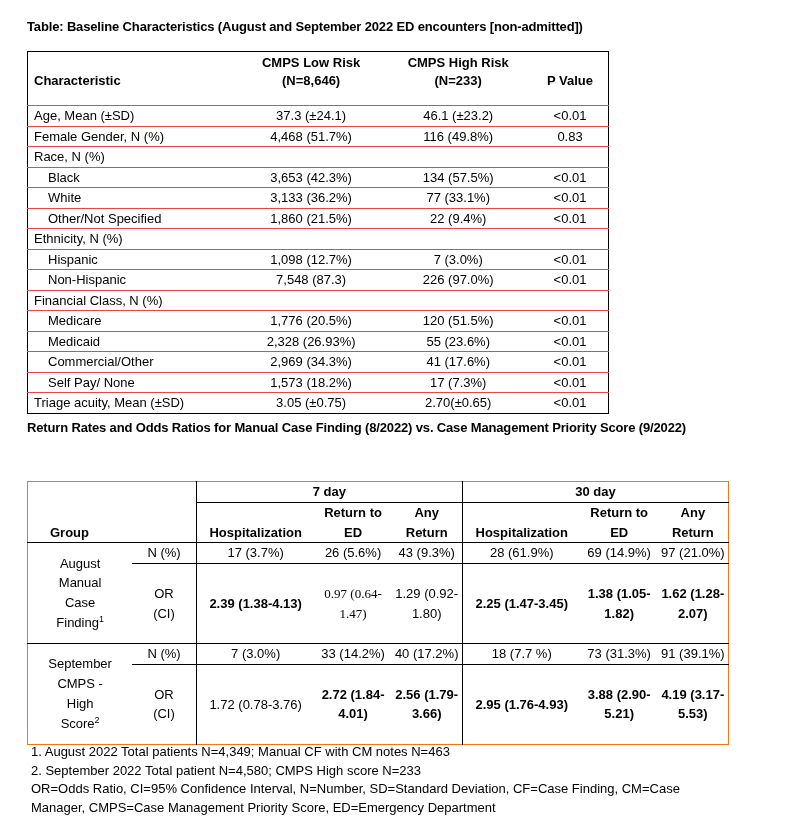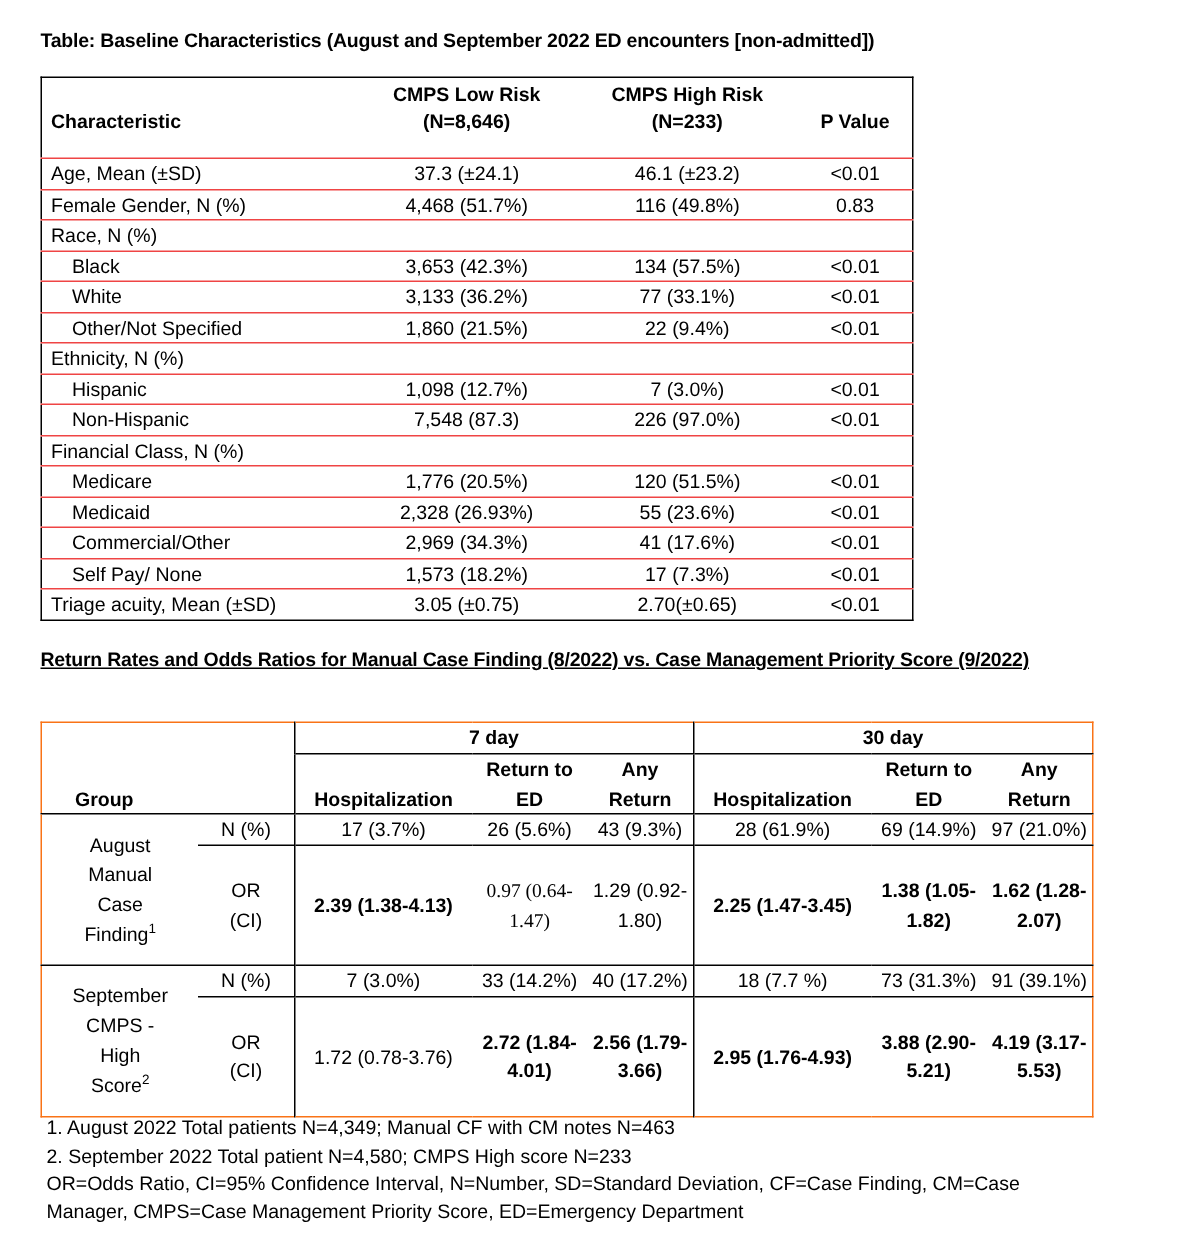--- a/index.html
+++ b/index.html
@@ -1,20 +1,20 @@
 <!DOCTYPE html>
 <html><head>
 <meta charset="utf-8">
 <style>
   html, body { margin:0; padding:0; background:#ffffff; }
   body { width:791px; height:834px; position:relative; overflow:hidden;
          font-family:"Liberation Sans", "DejaVu Sans", sans-serif; color:#000; font-size:13px; }
   .title { position:absolute; left:27px; font-weight:bold; font-size:13px; white-space:nowrap; letter-spacing:-0.15px; }
   #t1title { top:19px; }
-  #t2title { top:432px;text-decoration:underline; }
+  #t2title { top:420px; }
 
   
   table { border-collapse:collapse; position:absolute; }
   #t1 { left:27px; top:51px; width:582px; border:1px solid #000; }
   #t1 td, #t1 th { padding:0 6px; height:19.5px; line-height:19px; font-size:13px; font-weight:normal; }
   #t1 tr.row td { border-top:1px solid #ef4444; }
   #t1 th { font-weight:bold; vertical-align:bottom; line-height:18px; }
   #t1 .c1 { width:200px; text-align:left; }
   #t1 .c2 { width:150px; text-align:center; }
   #t1 .c3 { width:150px; text-align:center; }

